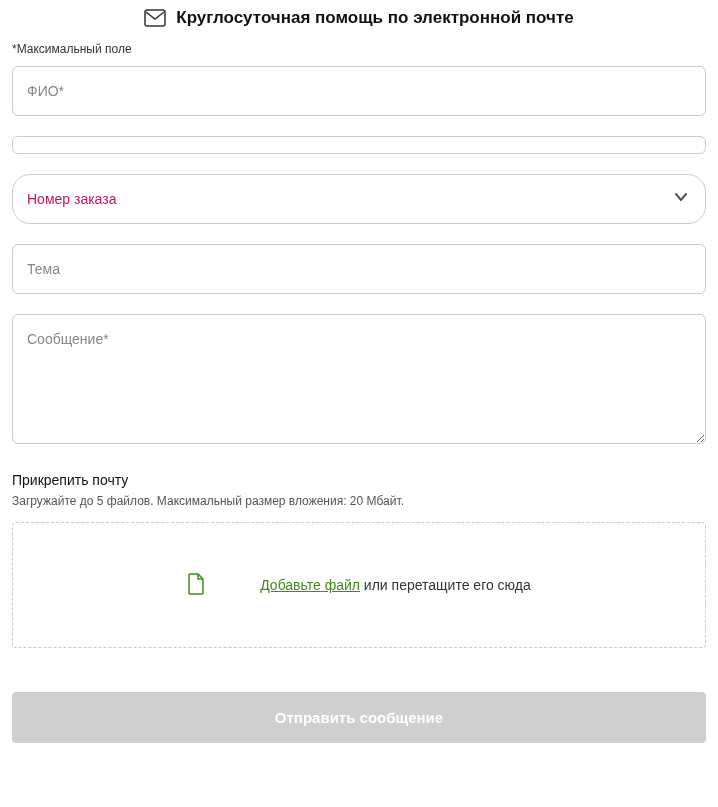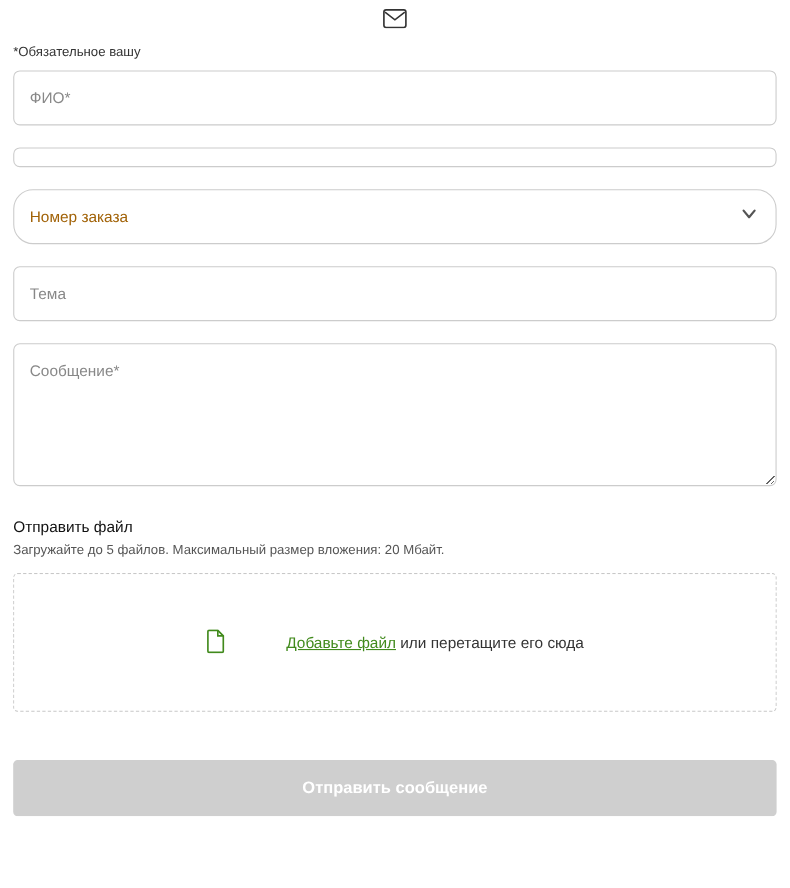--- a/index.html
+++ b/index.html
@@ -75,21 +75,21 @@
     .select-wrapper .chevron {
       position: absolute;
       right: 16px;
       top: 50%;
       transform: translateY(-50%);
       pointer-events: none;
     }
     .select {
       appearance: none;
       cursor: pointer;
-      color: #a16207;
+      color: #be185d;
       border-radius: 18px;
     }
     .textarea {
       min-height: 130px;
       resize: vertical;
     }
     .attach-title {
       font-size: 14px;
       color: #111;
       margin-bottom: 6px;
@@ -152,23 +152,24 @@
 </head>
 <body>
 
 <div class="header">
   <span class="mail-icon">
     <svg width="22" height="18" viewBox="0 0 22 18" fill="none">
       <rect x="1" y="1" width="20" height="16" rx="2" stroke="#333" stroke-width="1.5"></rect>
       <path d="M2 3 L11 10 L20 3" stroke="#333" stroke-width="1.5" fill="none"></path>
     </svg>
   </span>
-</div>
-
-<div class="required-note">*Обязательное вашу</div>
+  <span class="header-title">Круглосуточная помощь по электронной почте</span>
+</div>
+
+<div class="required-note">*Максимальный поле</div>
 
 <div class="field">
   <input class="input" type="text" placeholder="ФИО*" style="">
 </div>
 
 <div class="field">
   <div class="email-field">
   </div>
 </div>
 
@@ -182,21 +183,21 @@
 </div>
 
 <div class="field">
   <input class="input" type="text" placeholder="Тема" style="">
 </div>
 
 <div class="field">
   <textarea class="textarea" placeholder="Сообщение*" style=""></textarea>
 </div>
 
-<div class="attach-title">Отправить файл</div>
+<div class="attach-title">Прикрепить почту</div>
 <div class="attach-hint">Загружайте до 5 файлов. Максимальный размер вложения: 20 Мбайт.</div>
 
 <div class="dropzone">
   <span class="file-icon">
     <svg width="18" height="22" viewBox="0 0 18 22" fill="none">
       <path d="M3 1 H11 L16 6 V20 A1 1 0 0 1 15 21 H3 A1 1 0 0 1 2 20 V2 A1 1 0 0 1 3 1 Z" stroke="#418a1c" stroke-width="1.5" fill="none"></path>
       <path d="M11 1 V6 H16" stroke="#418a1c" stroke-width="1.5" fill="none"></path>
     </svg>
   </span>
   <span>

